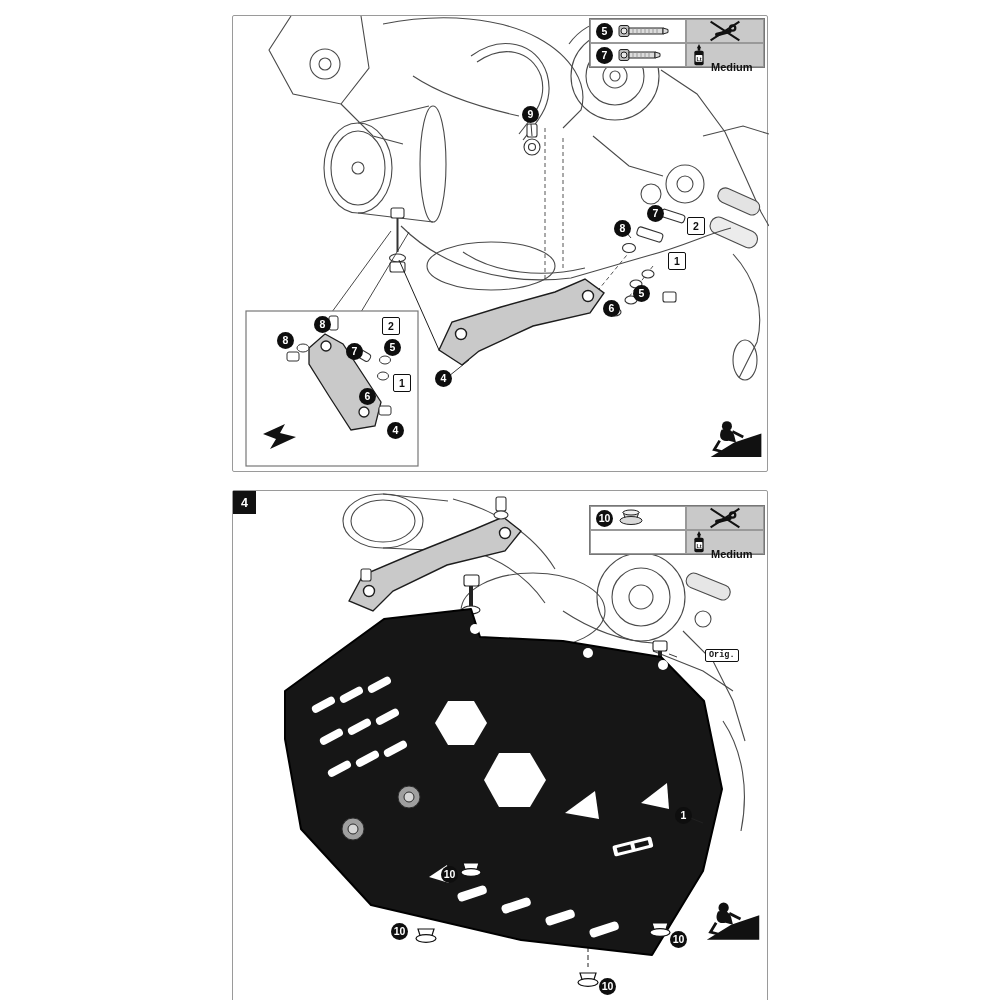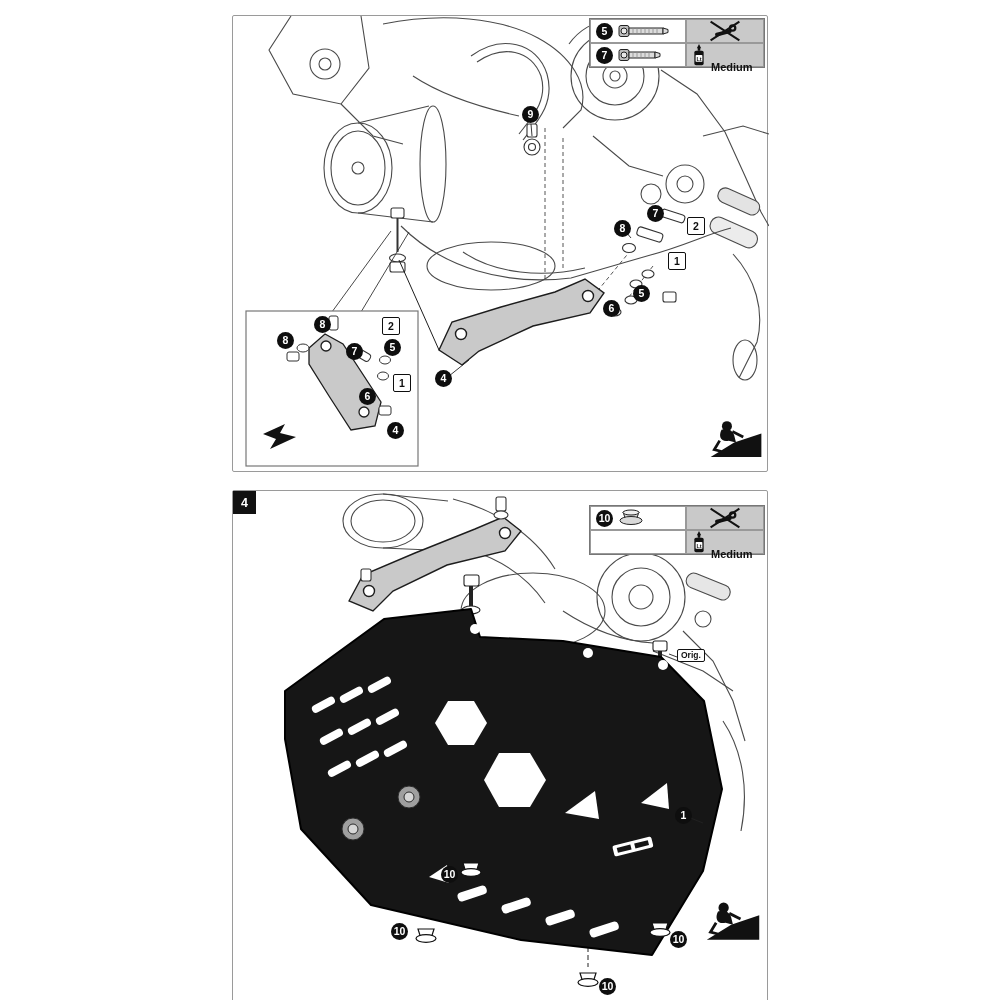--- a/index.html
+++ b/index.html
@@ -381,21 +381,21 @@
         <path d="M8,0 L10.5,5 L5.5,5 Z" fill="#111"></path>
         <rect x="6.5" y="4" width="3" height="4" fill="#111"></rect>
         <rect x="2.5" y="8" width="11" height="17" rx="2" fill="#111"></rect>
         <rect x="4" y="13" width="8" height="8" rx="1" fill="#fff"></rect>
         <text x="8" y="19.5" font-size="6.5" font-weight="bold" text-anchor="middle" fill="#111">Lt</text>
       </svg>
       <span class="medium">Medium</span>
     </div>
   </div>
 
-  <span class="orig" style="left:444px;top:158px;">Orig.</span>
+  <span class="orig" style="left:472px;top:158px;font-family:Liberation Mono, monospace;">Orig.</span>
 
   <span class="co" style="left:442px;top:316px;">1</span>
   <span class="co" style="left:208px;top:375px;">10</span>
   <span class="co" style="left:158px;top:432px;">10</span>
   <span class="co" style="left:437px;top:440px;">10</span>
   <span class="co" style="left:366px;top:487px;">10</span>
 
   <svg class="icon-abs" style="left:470px;top:404px;" width="60" height="48" viewBox="0 0 64 48">
     <path d="M4,46 L60,46 L60,20 L30,30 Z" fill="#111"></path>
     <circle cx="22" cy="12" r="5.5" fill="#111"></circle>

